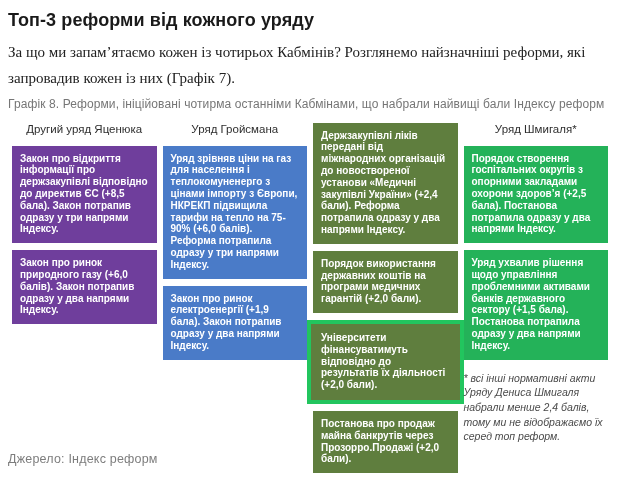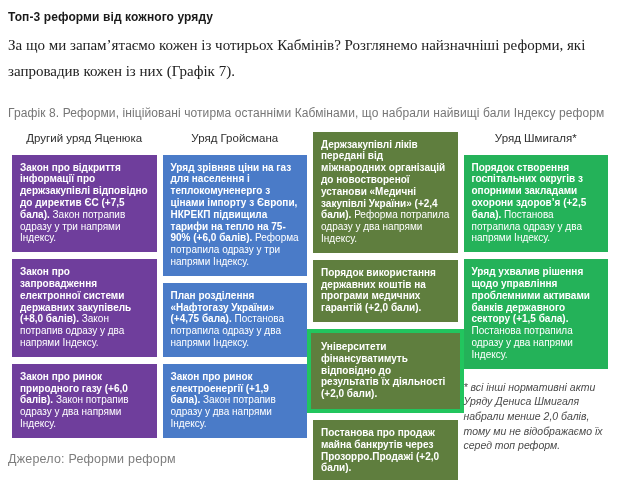--- a/index.html
+++ b/index.html
@@ -3,45 +3,45 @@
 <meta charset="utf-8">
 <style>
   * { margin:0; padding:0; box-sizing:border-box; }
   html,body { background:#ffffff; }
   .page {
     position:relative; width:620px; height:480px; background:#ffffff;
     font-family:"Liberation Sans", sans-serif; overflow:hidden;
     padding:8px 8px 0 8px;
   }
   .title {
-    font-size:12px; font-weight:bold; color:#1a1a1a; letter-spacing:0.1px;
+    font-size:18px; font-weight:bold; color:#1a1a1a; letter-spacing:0.1px;
     margin-top:2px;
   }
   .intro {
     font-family:"Liberation Serif", serif;
     font-size:15px; color:#222; line-height:1.72; margin-top:9px; width:604px;
   }
   .caption {
-    font-size:12px; color:#767676; margin-top:21px; letter-spacing:0.1px;
+    font-size:12px; color:#767676; margin-top:5px; letter-spacing:0.1px;
   }
   .board {
     display:grid; grid-template-columns:repeat(4,1fr); column-gap:6px;
     margin-top:12px; padding:0 4px;
   }
   .col { display:flex; flex-direction:column; gap:7px; align-items:stretch; }
   .col-header {
     text-align:center; font-size:11.5px; color:#2e2e2e; margin-bottom:4px;
     font-weight:normal;
   }
   .box {
     background:var(--col-color,#888); color:#ffffff;
     font-size:10px; line-height:1.18; padding:7px 8px 8px 8px;
   }
   .box .b { font-weight:bold; }
-  .box .r { font-weight:normal; }
+  .box .r { font-weight:bold; }
   .box.highlight {
     border:4px solid #22c55e; margin-left:-6px; margin-right:-6px;
     padding:8px 10px 9px 10px;
   }
   .footnote {
     font-size:10.5px; font-style:italic; color:#4a4a4a; line-height:1.4;
     margin-top:4px; padding-right:2px;
   }
   .source {
     position:absolute; left:8px; bottom:14px;
@@ -57,42 +57,34 @@
 
   <p class="intro">За що ми запам’ятаємо кожен із чотирьох Кабмінів? Розглянемо найзначніші реформи, які запровадив кожен із них (Графік 7).</p>
 
   <div class="caption">Графік 8. Реформи, ініційовані чотирма останніми Кабмінами, що набрали найвищі бали Індексу реформ</div>
 
   <div class="board">
 
     <div class="col" style="--col-color: #6f3e9c;">
       <div class="col-header">Другий уряд Яценюка</div>
       <div class="box">
-        <span class="b">Закон про відкриття інформації про держзакупівлі відповідно до директив ЄС (+7,5 бала).</span>
+        <span class="b">Закон про відкриття інформації про держзакупівлі відповідно до директив ЄС (+8,5 бала).</span>
         <span class="r">Закон потрапив одразу у три напрями Індексу.</span>
-      </div>
-      <div class="box">
-        <span class="b">Закон про запровадження електронної системи державних закупівель (+8,0 балів).</span>
-        <span class="r">Закон потрапив одразу у два напрями Індексу.</span>
       </div>
       <div class="box">
         <span class="b">Закон про ринок природного газу (+6,0 балів).</span>
         <span class="r">Закон потрапив одразу у два напрями Індексу.</span>
       </div>
     </div>
 
     <div class="col" style="--col-color: #4a7bc8;">
       <div class="col-header">Уряд Гройсмана</div>
       <div class="box">
         <span class="b">Уряд зрівняв ціни на газ для населення і теплокомуненерго з цінами імпорту з Європи, НКРЕКП підвищила тарифи на тепло на 75-90% (+6,0 балів).</span>
         <span class="r">Реформа потрапила одразу у три напрями Індексу.</span>
-      </div>
-      <div class="box">
-        <span class="b">План розділення «Нафтогазу України» (+4,75 бала).</span>
-        <span class="r">Постанова потрапила одразу у два напрями Індексу.</span>
       </div>
       <div class="box">
         <span class="b">Закон про ринок електроенергії (+1,9 бала).</span>
         <span class="r">Закон потрапив одразу у два напрями Індексу.</span>
       </div>
     </div>
 
     <div class="col" style="--col-color: #5f7e3e;">
       <div class="box">
         <span class="b">Держзакупівлі ліків передані від міжнародних організацій до новоствореної установи «Медичні закупівлі України» (+2,4 бали).</span>
@@ -115,20 +107,20 @@
     <div class="col" style="--col-color: #24b259;">
       <div class="col-header">Уряд Шмигаля*</div>
       <div class="box">
         <span class="b">Порядок створення госпітальних округів з опорними закладами охорони здоров’я (+2,5 бала).</span>
         <span class="r">Постанова потрапила одразу у два напрями Індексу.</span>
       </div>
       <div class="box">
         <span class="b">Уряд ухвалив рішення щодо управління проблемними активами банків державного сектору (+1,5 бала).</span>
         <span class="r">Постанова потрапила одразу у два напрями Індексу.</span>
       </div>
-      <div class="footnote">* всі інші нормативні акти Уряду Дениса Шмигаля набрали менше 2,0 балів, тому ми не відображаємо їх серед топ реформ.</div>
+      <div class="footnote">* всі інші нормативні акти Уряду Дениса Шмигаля набрали менше 2,4 балів, тому ми не відображаємо їх серед топ реформ.</div>
     </div>
 
   </div>
 
-  <div class="source">Джерело: Реформи реформ</div>
+  <div class="source">Джерело: Індекс реформ</div>
 
 </div>
 
 </body></html>

